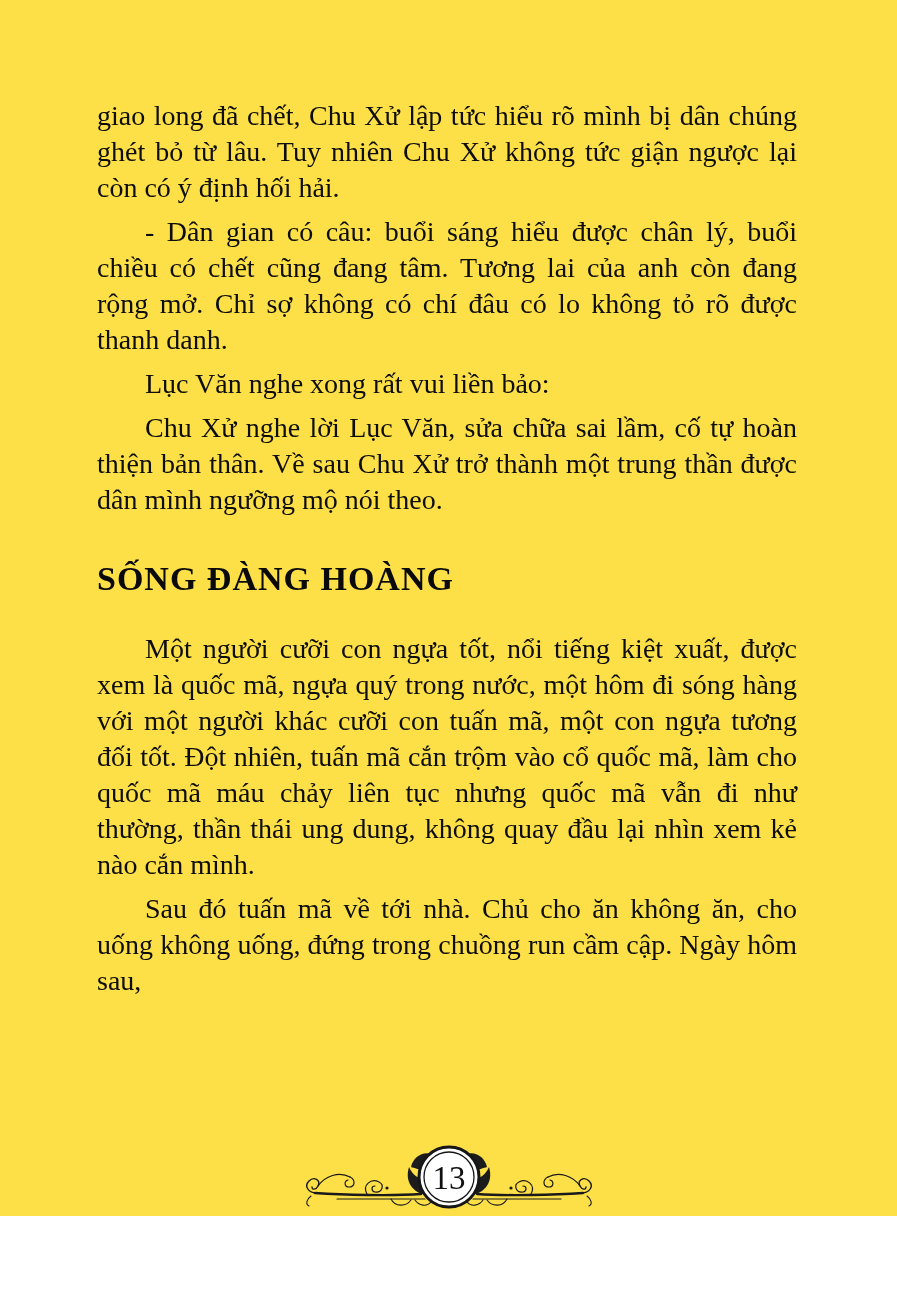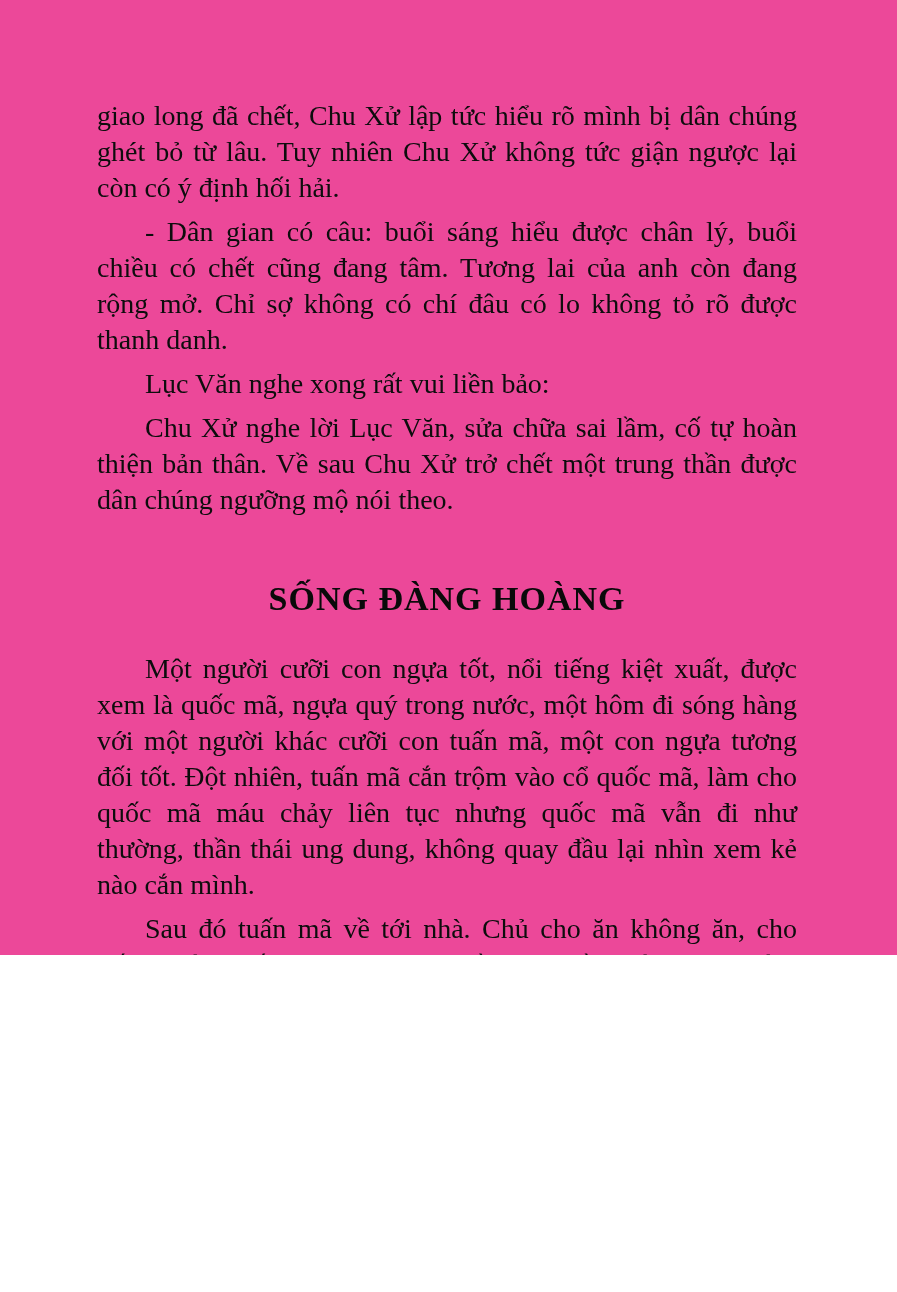--- a/index.html
+++ b/index.html
@@ -3,22 +3,22 @@
 <meta charset="utf-8">
 <style>
   html, body {
     margin: 0;
     padding: 0;
     background: #ffffff;
   }
   .page {
     position: relative;
     width: 897px;
-    height: 955px;
-    background: #ec4899;
+    height: 1216px;
+    background: #fde047;
     overflow: hidden;
     font-family: "Liberation Serif", "DejaVu Serif", serif;
     color: #0d0d0d;
   }
   .text-area {
     position: absolute;
     left: 97px;
     top: 98px;
     width: 700px;
   }
@@ -30,23 +30,23 @@
     margin: 0 0 8px 0;
     color: #0d0d0d;
   }
   .text-area p.continuation {
     text-indent: 0;
   }
   .section-heading {
     font-size: 34px;
     line-height: 44px;
     font-weight: bold;
-    text-align: center;
+    text-align: left;
     letter-spacing: 1px;
-    margin: 59px 0 30px 0;
+    margin: 39px 0 30px 0;
     color: #0a0a0a;
     font-family: Liberation Serif, serif;
   }
   .footer-ornament {
     position: absolute;
     left: 0;
     right: 0;
     top: 1138px;
     display: flex;
     justify-content: center;
@@ -60,21 +60,21 @@
 </style>
 </head>
 <body>
 
 <div class="page">
 
   <div class="text-area">
     <p class="continuation">giao long đã chết, Chu Xử lập tức hiểu rõ mình bị dân chúng ghét bỏ từ lâu. Tuy nhiên Chu Xử không tức giận ngược lại còn có ý định hối hải.</p>
     <p>- Dân gian có câu: buổi sáng hiểu được chân lý, buổi chiều có chết cũng đang tâm. Tương lai của anh còn đang rộng mở. Chỉ sợ không có chí đâu có lo không tỏ rõ được thanh danh.</p>
     <p>Lục Văn nghe xong rất vui liền bảo:</p>
-    <p>Chu Xử nghe lời Lục Văn, sửa chữa sai lầm, cố tự hoàn thiện bản thân. Về sau Chu Xử trở chết một trung thần được dân chúng ngưỡng mộ nói theo.</p>
+    <p>Chu Xử nghe lời Lục Văn, sửa chữa sai lầm, cố tự hoàn thiện bản thân. Về sau Chu Xử trở thành một trung thần được dân mình ngưỡng mộ nói theo.</p>
 
     <div class="section-heading">SỐNG ĐÀNG HOÀNG</div>
 
     <p>Một người cưỡi con ngựa tốt, nổi tiếng kiệt xuất, được xem là quốc mã, ngựa quý trong nước, một hôm đi sóng hàng với một người khác cưỡi con tuấn mã, một con ngựa tương đối tốt. Đột nhiên, tuấn mã cắn trộm vào cổ quốc mã, làm cho quốc mã máu chảy liên tục nhưng quốc mã vẫn đi như thường, thần thái ung dung, không quay đầu lại nhìn xem kẻ nào cắn mình.</p>
     <p>Sau đó tuấn mã về tới nhà. Chủ cho ăn không ăn, cho uống không uống, đứng trong chuồng run cầm cập. Ngày hôm sau,</p>
   </div>
 
   <div class="footer-ornament">
     <svg width="292" height="78" viewBox="0 0 292 78" xmlns="http://www.w3.org/2000/svg">
       <defs>

